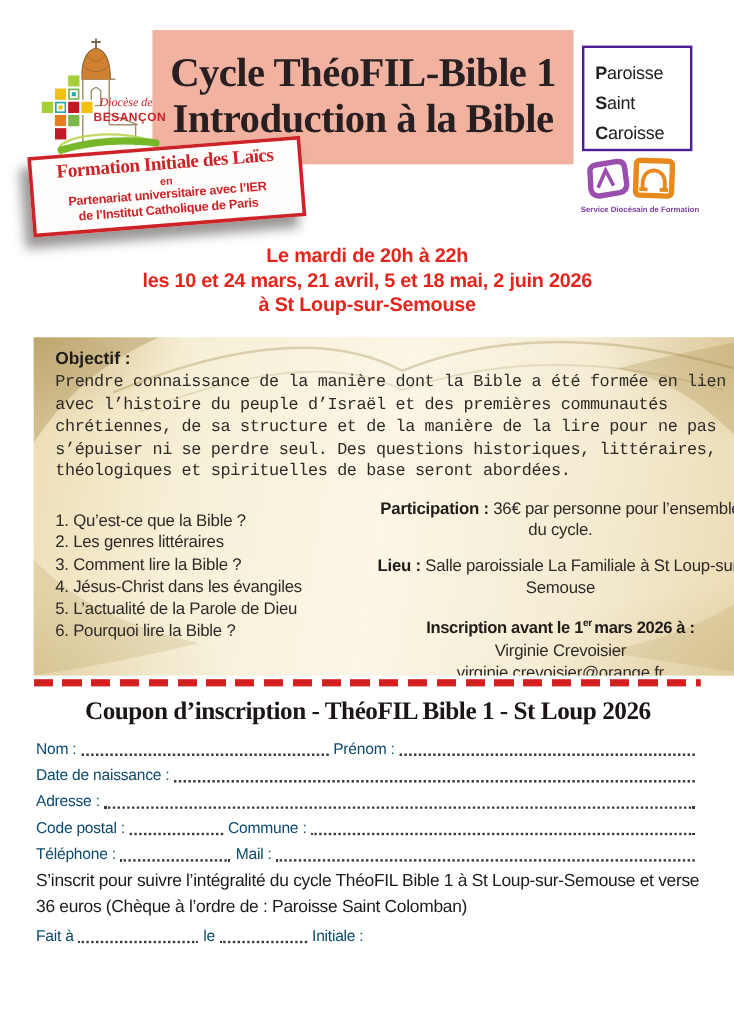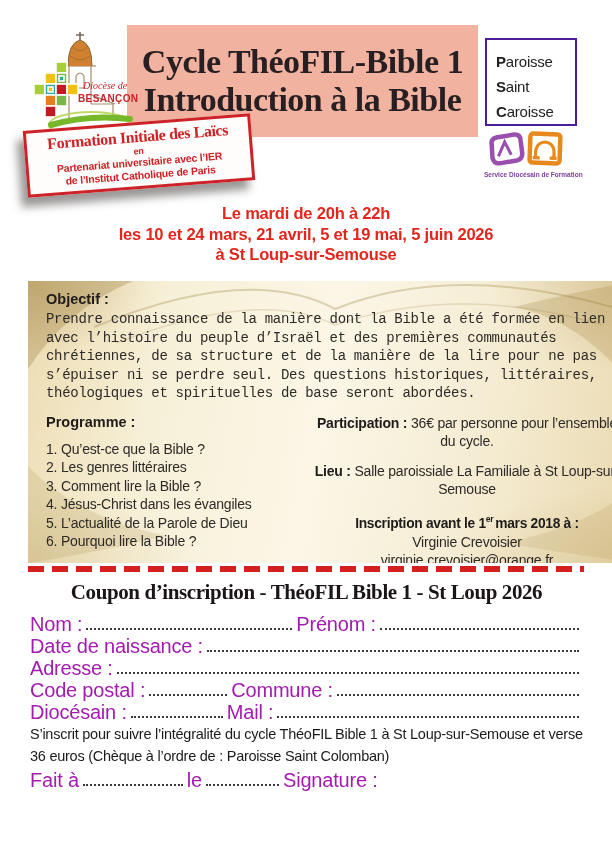--- a/index.html
+++ b/index.html
@@ -61,21 +61,21 @@
   .insc-line{white-space:nowrap;font-weight:bold;color:#1f1c1a;font-size:13.8px;letter-spacing:-0.3px;}
   .insc-line sup{font-size:8.5px;vertical-align:super;margin-right:2px;}
 
   
   .cut-line{position:absolute;left:28px;top:566px;width:556px;height:6px;
       background:repeating-linear-gradient(90deg,#d31f1e 0 16px,transparent 16px 24px);z-index:1;}
   .coupon{position:absolute;left:30px;top:579px;width:553px;z-index:1;}
   .coupon-title{font-family:"Liberation Serif",serif;font-weight:bold;font-size:21px;color:#1c1517;
       text-align:center;letter-spacing:-0.4px;line-height:26px;}
   .form{margin-top:8px;}
-  .frow{display:flex;align-items:flex-end;font-size:20px;line-height:22px;color:#a21caf;letter-spacing:-0.2px;}
+  .frow{display:flex;align-items:flex-end;font-size:13px;line-height:22px;color:#0c4a6e;letter-spacing:-0.2px;}
   .frow .flabel{white-space:nowrap;}
   .dots{border-bottom:2px dotted #3a3a3a;margin:0 4px 5px 4px;flex:1;}
   .dots.w210{flex:0 0 206px;}
   .dots.w80{flex:0 0 78px;}
   .dots.w95{flex:0 0 92px;}
   .dots.w100{flex:0 0 100px;}
   .dots.w75{flex:0 0 73px;}
   .commitment{font-size:14.5px;line-height:22px;color:#1d1b1a;letter-spacing:-0.25px;}
   .sig-row{margin-top:2px;}
 </style>
@@ -142,53 +142,52 @@
       <g transform="rotate(2 61 17)">
         <rect x="46" y="3" width="30" height="29" rx="3" fill="none" stroke="#e8891d" stroke-width="4.5"></rect>
         <path d="M52 27 Q50 12 61 11 Q72 12 70 27 M49 27 L56 27 M66 27 L73 27" fill="none" stroke="#e8891d" stroke-width="3.2"></path>
       </g>
     </svg>
     <div class="sdf-caption">Service Diocésain de Formation</div>
   </div>
 
   <div class="schedule">
     <div class="sl">Le mardi de 20h à 22h</div>
-    <div class="sl">les 10 et 24 mars, 21 avril, 5 et 19 mai, 5 juin 2026</div>
+    <div class="sl">les 10 et 24 mars, 21 avril, 5 et 18 mai, 2 juin 2026</div>
     <div class="sl">à St Loup-sur-Semouse</div>
   </div>
 
   <div class="info-box">
     <svg class="book-bg" viewBox="0 0 554 282" preserveAspectRatio="none">
       <path d="M0 0 L95 0 Q35 28 0 88 Z" fill="rgba(150,120,55,0.30)"></path>
       <path d="M554 0 L554 115 Q505 40 440 26 Q515 6 554 0 Z" fill="rgba(162,132,62,0.25)"></path>
       <path d="M60 46 Q200 -18 278 28 Q386 -20 535 28" stroke="rgba(150,125,60,0.30)" stroke-width="2" fill="none"></path>
       <path d="M80 62 Q210 6 278 44 Q390 2 520 44" stroke="rgba(150,125,60,0.20)" stroke-width="1.5" fill="none"></path>
       <path d="M0 282 L0 185 Q42 235 125 255 Q60 272 0 282 Z" fill="rgba(168,138,68,0.18)"></path>
       <path d="M554 282 L554 200 Q512 245 430 262 Q500 275 554 282 Z" fill="rgba(168,138,68,0.16)"></path>
     </svg>
     <div class="info-content">
       <div class="lbl">Objectif :</div>
       <div class="objective-text">Prendre connaissance de la manière dont la Bible a été formée en lien avec l’histoire du peuple d’Israël et des premières communautés chrétiennes, de sa structure et de la manière de la lire pour ne pas s’épuiser ni se perdre seul. Des questions historiques, littéraires, théologiques et spirituelles de base seront abordées.</div>
       <div class="cols">
         <div class="col-left">
-          <div class="lbl">Programme :</div>
           <div class="programme-list">
             <div class="pi">1. Qu’est-ce que la Bible ?</div>
             <div class="pi">2. Les genres littéraires</div>
             <div class="pi">3. Comment lire la Bible ?</div>
             <div class="pi">4. Jésus-Christ dans les évangiles</div>
             <div class="pi">5. L’actualité de la Parole de Dieu</div>
             <div class="pi">6. Pourquoi lire la Bible ?</div>
           </div>
         </div>
         <div class="col-right">
           <div class="blk"><b>Participation :</b><span> 36€ par personne pour l’ensemble du cycle.</span></div>
           <div class="blk"><b>Lieu :</b><span> Salle paroissiale La Familiale à St Loup-sur-Semouse</span></div>
           <div class="blk">
-            <div class="insc-line"><span>Inscription avant le 1</span><sup>er</sup><span>mars 2018 à :</span></div>
+            <div class="insc-line"><span>Inscription avant le 1</span><sup>er</sup><span>mars 2026 à :</span></div>
             <div>Virginie Crevoisier</div>
             <div>virginie.crevoisier@orange.fr</div>
           </div>
         </div>
       </div>
     </div>
   </div>
 
   <div class="cut-line"></div>
 
@@ -209,29 +208,29 @@
         <span class="flabel">Adresse :</span>
         <span class="dots"></span>
       </div>
       <div class="frow">
         <span class="flabel">Code postal :</span>
         <span class="dots w80"></span>
         <span class="flabel">Commune :</span>
         <span class="dots"></span>
       </div>
       <div class="frow">
-        <span class="flabel">Diocésain :</span>
+        <span class="flabel">Téléphone :</span>
         <span class="dots w95"></span>
         <span class="flabel">Mail :</span>
         <span class="dots"></span>
       </div>
       <div class="commitment">S’inscrit pour suivre l’intégralité du cycle ThéoFIL Bible 1 à St Loup-sur-Semouse et verse 36 euros (Chèque à l’ordre de : Paroisse Saint Colomban)</div>
       <div class="frow sig-row">
         <span class="flabel">Fait à</span>
         <span class="dots w100"></span>
         <span class="flabel">le</span>
         <span class="dots w75"></span>
-        <span class="flabel">Signature :</span>
+        <span class="flabel">Initiale :</span>
       </div>
     </div>
   </div>
 
 </div>
 
 </body></html>

